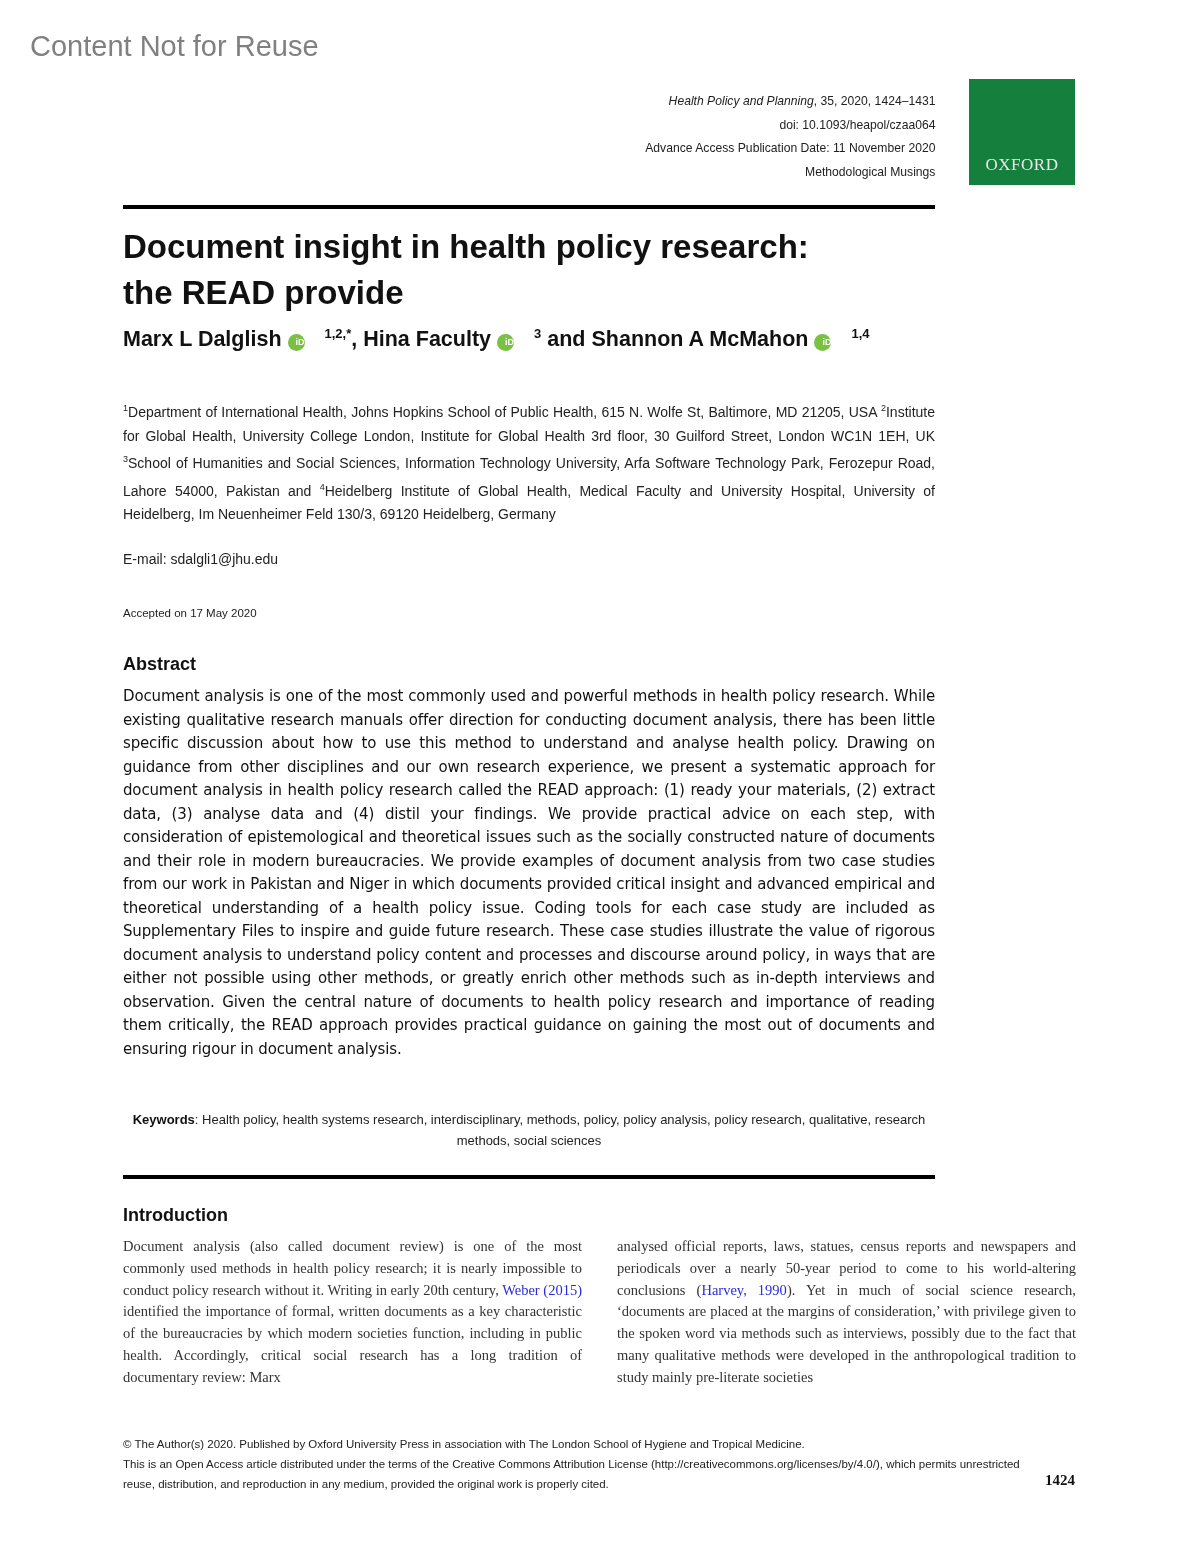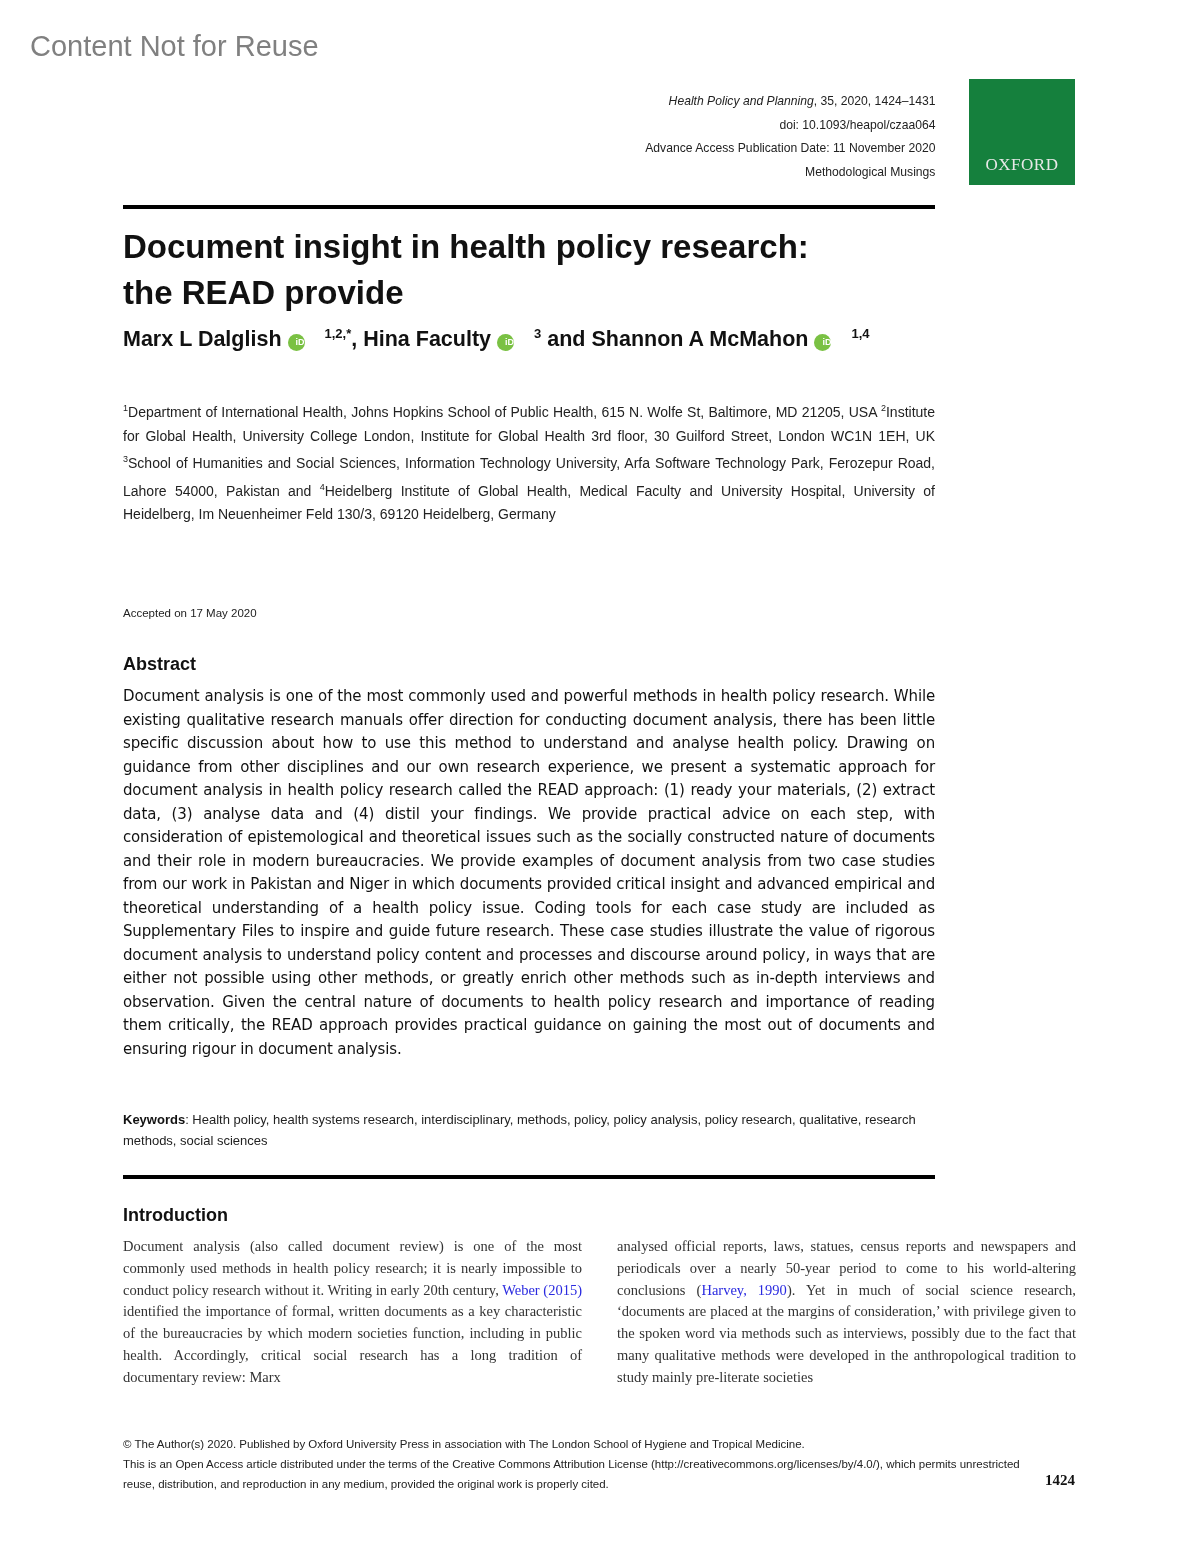--- a/index.html
+++ b/index.html
@@ -13,21 +13,21 @@
   .title { position: absolute; left: 123px; top: 224px; width: 820px; font-family: "Liberation Sans", sans-serif; font-weight: bold; font-size: 33px; line-height: 46px; color: #111; margin: 0; }
   .authors { position: absolute; left: 123px; top: 326px; font-family: "Liberation Sans", sans-serif; font-weight: bold; font-size: 21.5px; color: #111; white-space: nowrap; }
   .authors sup { font-size: 13px; vertical-align: 8px; margin-left: 20px; }
   .orcid { display: inline-block; width: 17px; height: 17px; border-radius: 50%; background: #7ac143; color: #fff; font-size: 9px; font-weight: bold; text-align: right; line-height: 17px; vertical-align: 1px; margin-left: 6px; }
   .affil { position: absolute; left: 123px; top: 397px; width: 812px; font-family: "Liberation Sans", sans-serif; font-size: 14px; line-height: 23.5px; color: #222; text-align: justify; }
   .affil sup { font-size: 9px; vertical-align: 6px; }
   .corresp { position: absolute; left: 123px; top: 548px; width: 812px; font-family: "Liberation Sans", sans-serif; font-size: 14px; line-height: 23.5px; color: #222; }
   .accepted { position: absolute; left: 123px; top: 607px; font-family: "Liberation Sans", sans-serif; font-size: 11.5px; color: #222; }
   .abstract-heading { position: absolute; left: 123px; top: 654px; font-family: "Liberation Sans", sans-serif; font-weight: bold; font-size: 18px; color: #111; }
   .abstract-body { position: absolute; left: 123px; top: 685px; width: 812px; font-family: "DejaVu Sans", sans-serif; font-size: 15px; line-height: 23.5px; color: #111; text-align: justify; letter-spacing: -0.15px; }
-  .keywords { position: absolute; left: 123px; top: 1109px; width: 812px; font-family: "Liberation Sans", sans-serif; font-size: 13px; line-height: 21px; color: #222; }
+  .keywords { position: absolute; left: 123px; top: 1109px; width: 812px; font-family: "Liberation Sans", sans-serif; font-size: 13px; line-height: 21px; color: #222; text-align: center; }
   .keywords b { font-weight: bold; color: #111; }
   .intro-heading { position: absolute; left: 123px; top: 1205px; font-family: "Liberation Sans", sans-serif; font-weight: bold; font-size: 18px; color: #111; }
   .col { position: absolute; width: 459px; font-family: "Liberation Serif", serif; font-size: 14.5px; line-height: 21.8px; color: #333; text-align: justify; }
   .col-left { left: 123px; top: 1236px; }
   .col-right { left: 617px; top: 1236px; }
   .cite { color: #2a2ae0; }
   .footer { position: absolute; left: 123px; top: 1434px; width: 952px; font-family: "Liberation Sans", sans-serif; font-size: 11.5px; line-height: 20px; color: #222; }
   .page-num { position: absolute; right: 125px; top: 1472px; font-family: "Liberation Serif", serif; font-weight: bold; font-size: 15px; color: #111; }
 </style>
 </head>
@@ -55,20 +55,21 @@
 
 <div class="authors">
   <span>Marx L Dalglish</span><span class="orcid">iD</span><sup>1,2,*</sup><span>, </span><span>Hina Faculty</span><span class="orcid">iD</span><sup>3</sup><span> and </span><span>Shannon A McMahon</span><span class="orcid">iD</span><sup>1,4</sup>
 </div>
 
 <div class="affil">
   <sup>1</sup><span>Department of International Health, Johns Hopkins School of Public Health, 615 N. Wolfe St, Baltimore, MD 21205, USA </span><sup>2</sup><span>Institute for Global Health, University College London, Institute for Global Health 3rd floor, 30 Guilford Street, London WC1N 1EH, UK </span><sup>3</sup><span>School of Humanities and Social Sciences, Information Technology University, Arfa Software Technology Park, Ferozepur Road, Lahore 54000, Pakistan and </span><sup>4</sup><span>Heidelberg Institute of Global Health, Medical Faculty and University Hospital, University of Heidelberg, Im Neuenheimer Feld 130/3, 69120 Heidelberg, Germany</span>
 </div>
 
 <div class="corresp">
+  <div>E-mail: sdalgli1@jhu.edu</div>
 </div>
 
 <div class="accepted">Accepted on 17 May 2020</div>
 
 <div class="abstract-heading">Abstract</div>
 <div class="abstract-body">Document analysis is one of the most commonly used and powerful methods in health policy research. While existing qualitative research manuals offer direction for conducting document analysis, there has been little specific discussion about how to use this method to understand and analyse health policy. Drawing on guidance from other disciplines and our own research experience, we present a systematic approach for document analysis in health policy research called the READ approach: (1) ready your materials, (2) extract data, (3) analyse data and (4) distil your findings. We provide practical advice on each step, with consideration of epistemological and theoretical issues such as the socially constructed nature of documents and their role in modern bureaucracies. We provide examples of document analysis from two case studies from our work in Pakistan and Niger in which documents provided critical insight and advanced empirical and theoretical understanding of a health policy issue. Coding tools for each case study are included as Supplementary Files to inspire and guide future research. These case studies illustrate the value of rigorous document analysis to understand policy content and processes and discourse around policy, in ways that are either not possible using other methods, or greatly enrich other methods such as in-depth interviews and observation. Given the central nature of documents to health policy research and importance of reading them critically, the READ approach provides practical guidance on gaining the most out of documents and ensuring rigour in document analysis.</div>
 
 <div class="keywords"><b>Keywords</b><span>: Health policy, health systems research, interdisciplinary, methods, policy, policy analysis, policy research, qualitative, research methods, social sciences</span></div>
 
 <div class="rule-thick" style="top:1175px;"></div>

